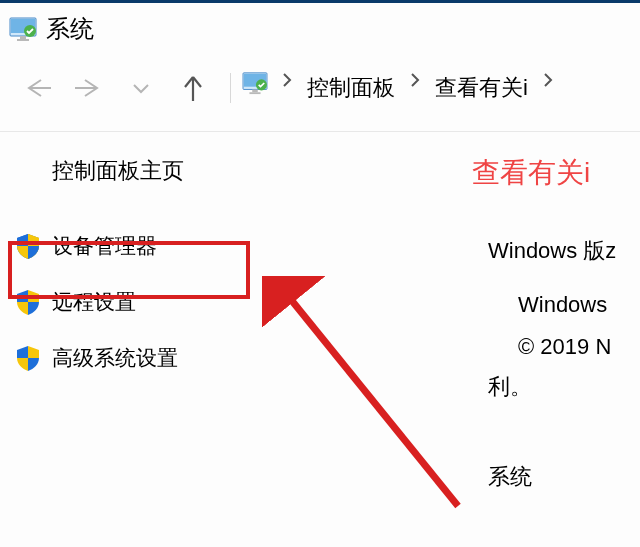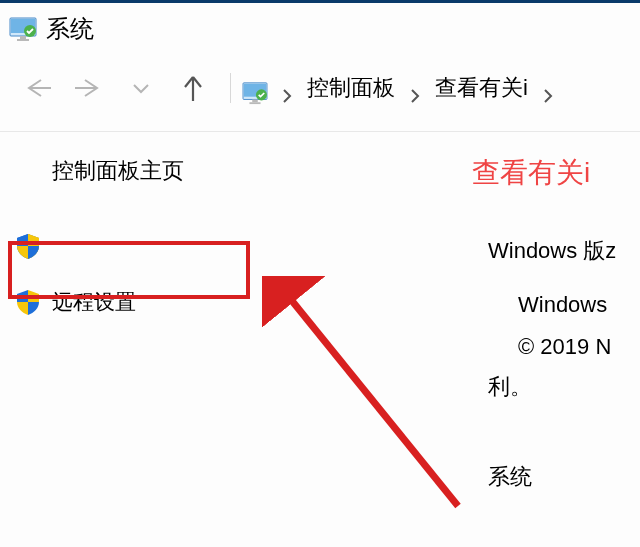--- a/index.html
+++ b/index.html
@@ -29,21 +29,21 @@
     }
     .nav-arrows { display: flex; align-items: center; gap: 22px; color: #b5b5b5; }
     .nav-arrows .arrow { width: 30px; text-align: center; display: flex; justify-content: center; }
     .nav-arrows svg { stroke: #b5b5b5; }
     .chev-down svg { stroke: #b5b5b5; }
     .up-arrow svg { stroke: #555; }
     .divider {
       width: 1px; height: 30px; background: #d8d8d8;
       margin-left: 18px; margin-right: 4px;
     }
-    .address-area { display: flex; align-items: flex-end; gap: 4px; padding-left: 2px; }
+    .address-area { display: flex; align-items: flex-start; gap: 4px; padding-left: 2px; }
     .breadcrumb-icon svg { width: 28px; height: 24px; display: block; }
     .breadcrumb-sep { padding: 0 8px; color: #555; display: flex; align-items: center; }
     .breadcrumb-sep svg { stroke: #555; }
     .breadcrumb-item {
       font-size: 22px; color: #000; cursor: pointer; padding: 2px 2px;
     }
     .main {
       display: flex;
       padding-left: 0;
       position: relative;
@@ -157,32 +157,44 @@
       <span class="shield">
         <svg viewBox="0 0 28 28">
             <path d="M14 2 L25 6 V14 C25 20 20 25 14 27 C8 25 3 20 3 14 V6 Z" fill="#1e6fd9"></path>
             <path d="M14 2 L25 6 V14 C25 20 20 25 14 27 V2 Z" fill="#f6c60b"></path>
             <path d="M14 2 L3 6 V14 H14 Z" fill="#1e6fd9"></path>
             <path d="M14 2 L25 6 V14 H14 Z" fill="#f6c60b"></path>
             <path d="M3 14 H14 V27 C8 25 3 20 3 14 Z" fill="#f6c60b"></path>
             <path d="M14 14 H25 C25 20 20 25 14 27 Z" fill="#1e6fd9"></path>
           </svg>
       </span>
+      <span>设备管理器</span>
     </div>
     <div class="sidebar-item">
       <span class="shield">
         <svg viewBox="0 0 28 28">
             <path d="M14 2 L3 6 V14 H14 Z" fill="#1e6fd9"></path>
             <path d="M14 2 L25 6 V14 H14 Z" fill="#f6c60b"></path>
             <path d="M3 14 H14 V27 C8 25 3 20 3 14 Z" fill="#f6c60b"></path>
             <path d="M14 14 H25 C25 20 20 25 14 27 V14 Z" fill="#1e6fd9"></path>
           </svg>
       </span>
       <span>远程设置</span>
     </div>
+    <div class="sidebar-item">
+      <span class="shield">
+        <svg viewBox="0 0 28 28">
+            <path d="M14 2 L3 6 V14 H14 Z" fill="#1e6fd9"></path>
+            <path d="M14 2 L25 6 V14 H14 Z" fill="#f6c60b"></path>
+            <path d="M3 14 H14 V27 C8 25 3 20 3 14 Z" fill="#f6c60b"></path>
+            <path d="M14 14 H25 C25 20 20 25 14 27 V14 Z" fill="#1e6fd9"></path>
+          </svg>
+      </span>
+      <span>高级系统设置</span>
+    </div>
   </div>
 
   <div class="content">
     <div class="content-title">查看有关i</div>
     <div class="content-sub">Windows 版z</div>
     <div class="content-line">Windows</div>
     <div class="content-line2">© 2019 N</div>
     <div class="content-line3">利。</div>
     <div class="content-section2">系统</div>
   </div>

